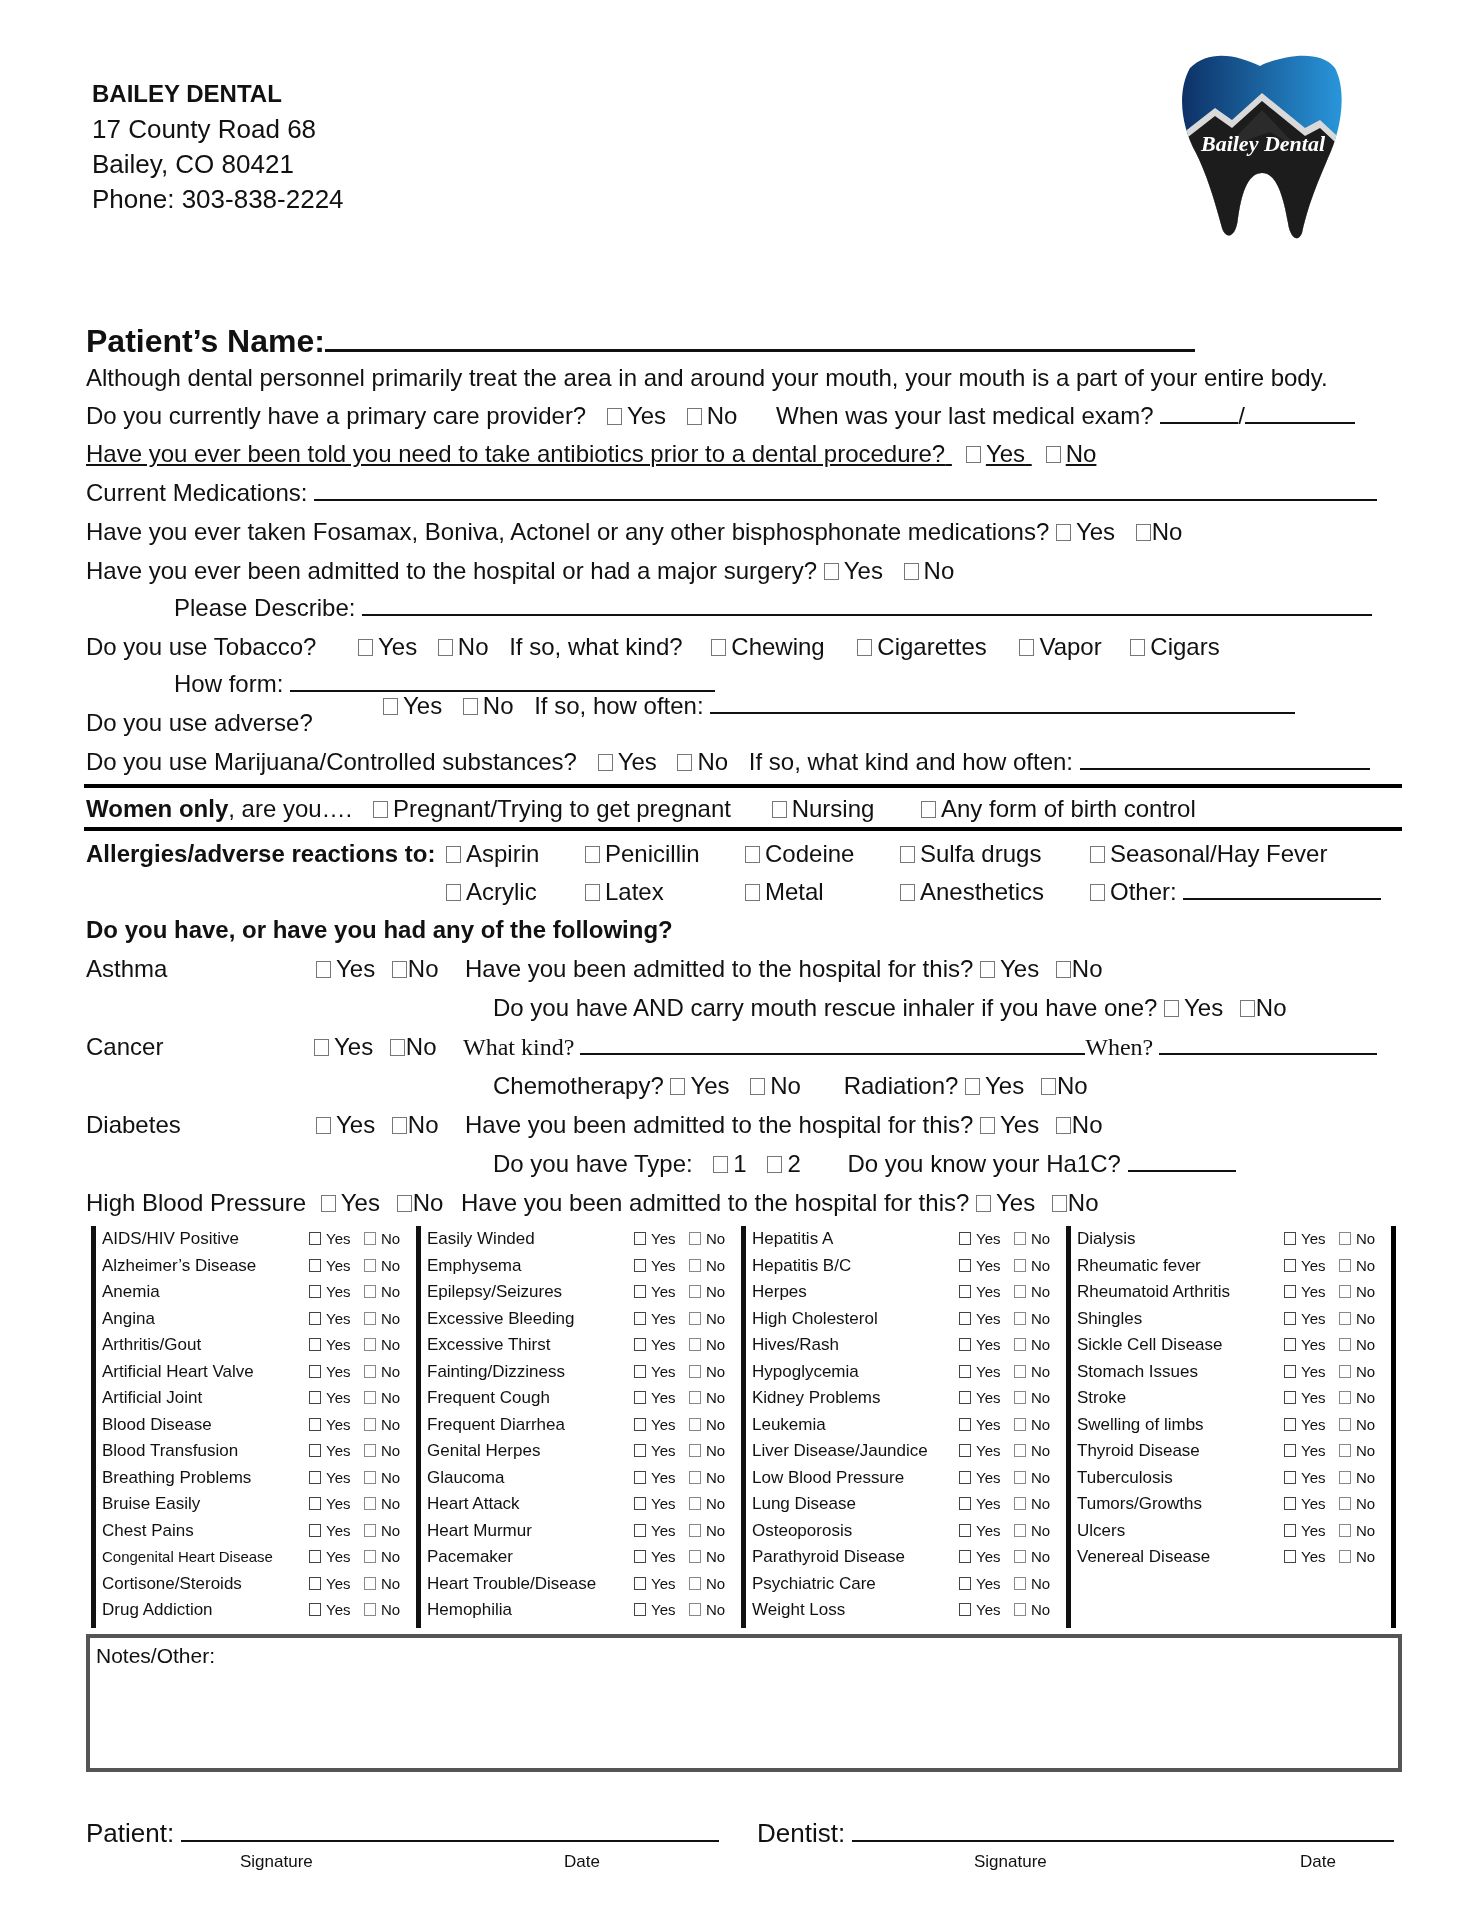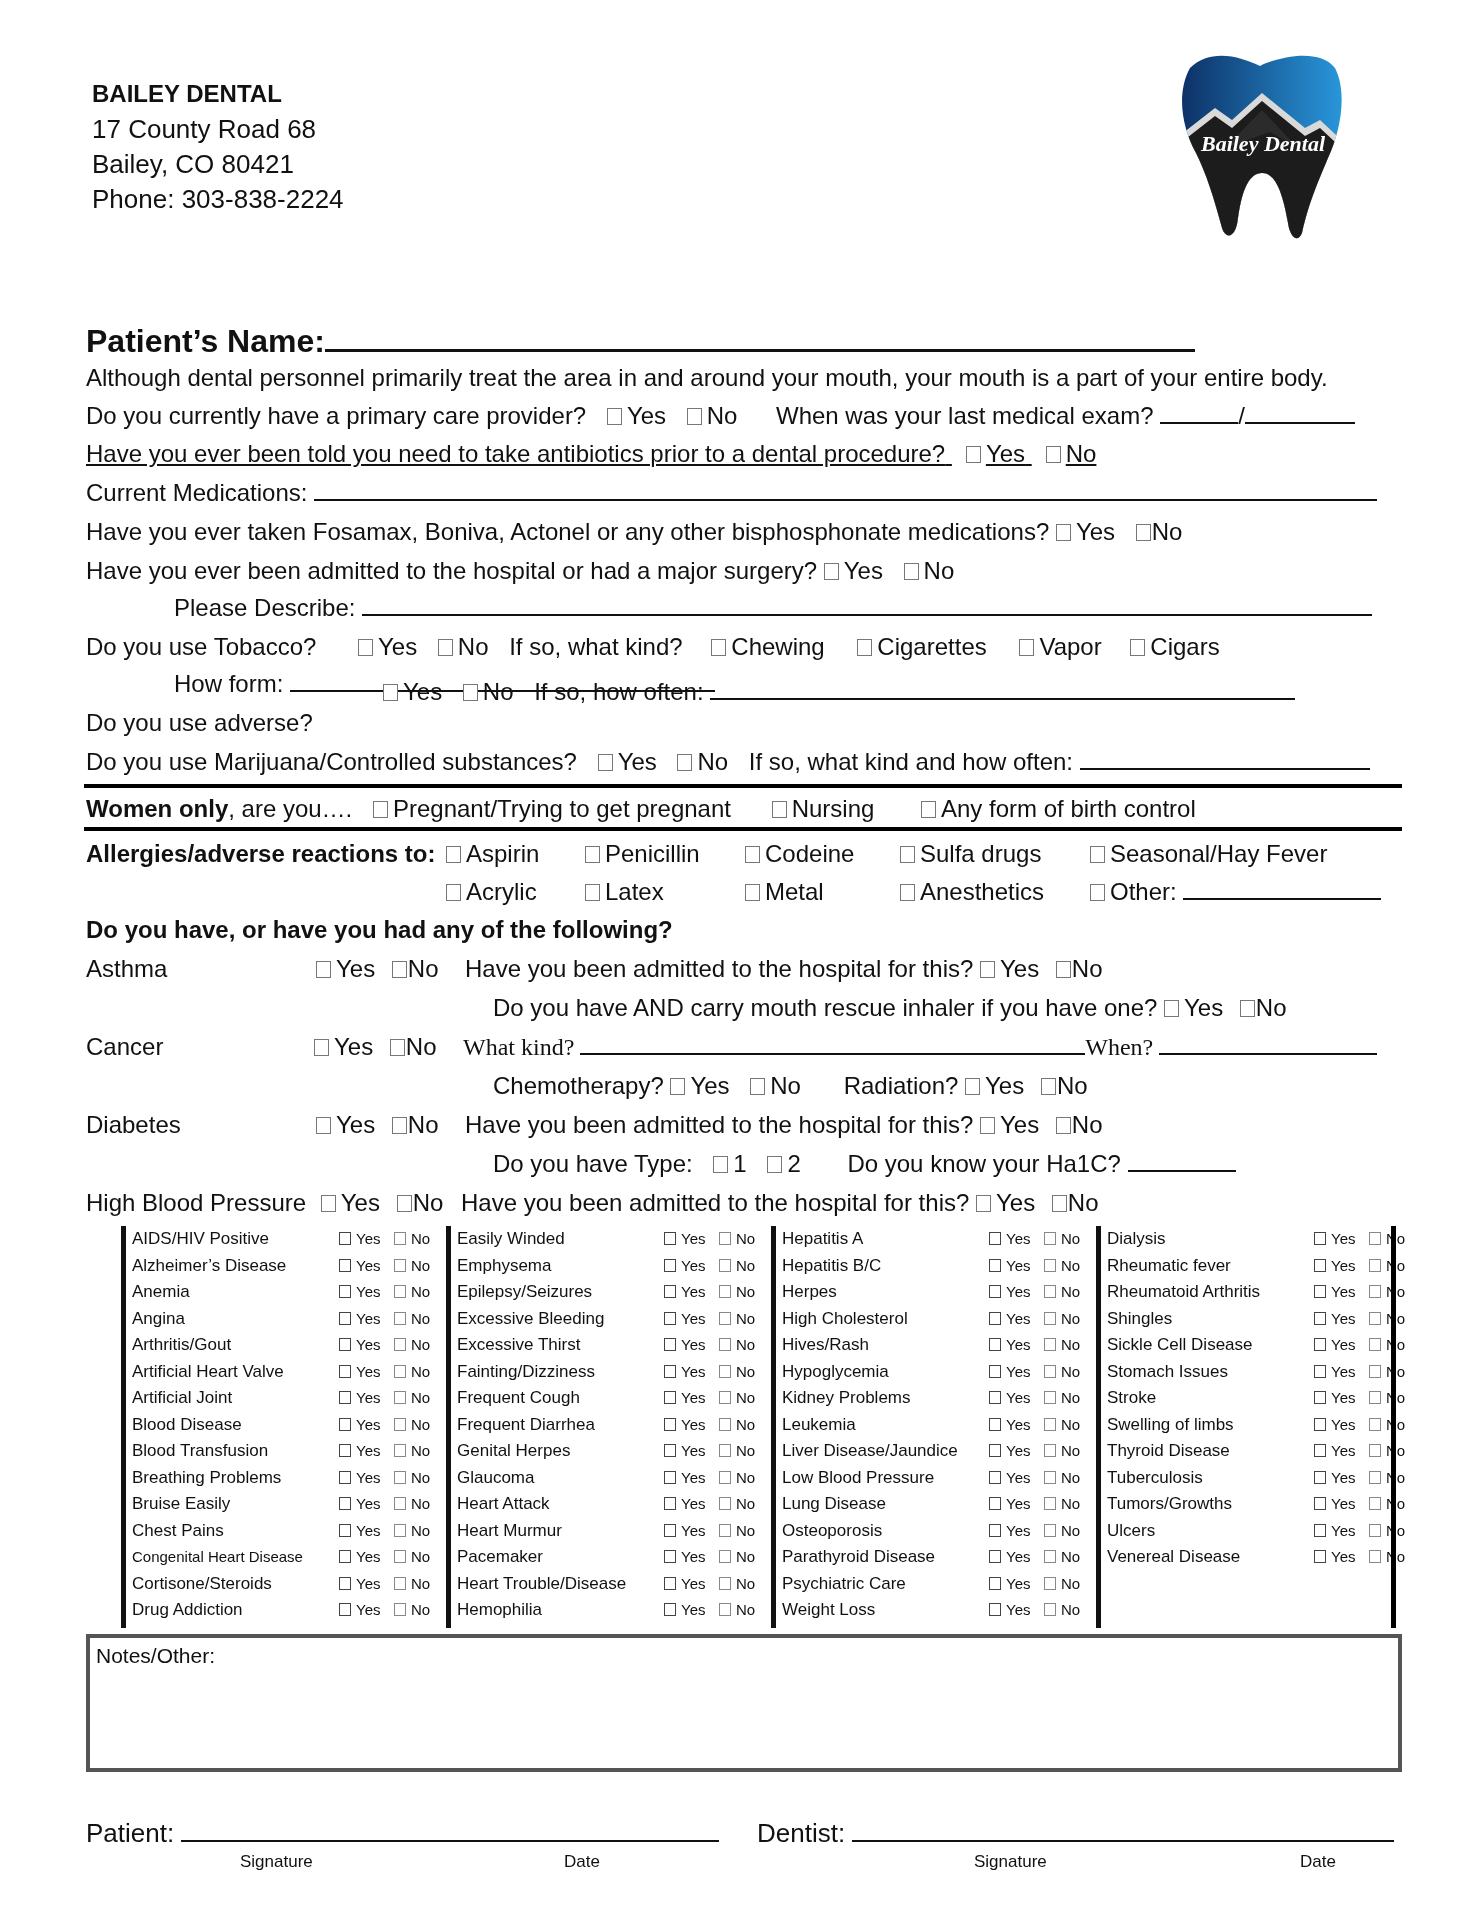--- a/index.html
+++ b/index.html
@@ -8,21 +8,21 @@
   .abs { position: absolute; white-space: nowrap; }
   .t24 { font-size: 24px; line-height: 28px; }
   .t26 { font-size: 26px; line-height: 30px; }
   .bold { font-weight: bold; }
   .cb { display: inline-block; width: 15px; height: 17px; border: 1px solid #777; vertical-align: -1px; margin-right: 5px; background: #fff; }
   .cbs { display: inline-block; width: 12px; height: 13px; border: 1px solid #444; vertical-align: -1px; margin-right: 5px; }
   .line { display: inline-block; border-bottom: 2px solid #111; height: 22px; vertical-align: baseline; }
   .hr { position: absolute; background: #000; }
   .opt { margin-left: 14px; }
   .sm { font-size: 17px; line-height: 26.5px; }
-  .col { position: absolute; top: 1226px; height: 402px; border-left: 5px solid #111; margin-left: 30px; }
+  .col { position: absolute; top: 1226px; height: 402px; border-left: 5px solid #111; }
   .row { position: relative; height: 26.5px; }
   .row .lbl { position: absolute; left: 6px; top: 0; }
   .row .y { position: absolute; top: 0; }
   .notes { position: absolute; left: 86px; top: 1634px; width: 1316px; height: 138px; border: 4px solid #555; }
 </style>
 </head>
 <body>
 
 <div class="abs bold t24" style="left:92px;top:80px;">BAILEY DENTAL</div>
 <div class="abs t26" style="left:92px;top:114px;">17 County Road 68</div>
@@ -102,21 +102,21 @@
   <span class="opt" style="margin-left:26px"><span class="cb"></span><span>Cigarettes</span></span>
   <span class="opt" style="margin-left:26px"><span class="cb"></span><span>Vapor</span></span>
   <span class="opt" style="margin-left:22px"><span class="cb"></span><span>Cigars</span></span>
 </div>
 <div class="abs t24" style="left:174px;top:670px;">
   <span>How form:</span>
   <span class="line" style="width:425px;"></span>
 </div>
 
 <div class="abs t24" style="left:86px;top:709px;">Do you use adverse?</div>
-<div class="abs t24" style="left:358px;top:678px;padding-left:25px;">
+<div class="abs t24" style="left:358px;top:692px;padding-left:25px;">
   <span><span class="cb"></span><span>Yes</span></span>
   <span class="opt"><span class="cb"></span><span>No</span></span>
   <span class="opt">If so, how often:</span>
   <span class="line" style="width:585px;"></span>
 </div>
 
 <div class="abs t24" style="left:86px;top:748px;">
   <span>Do you use Marijuana/Controlled substances?</span>
   <span class="opt"><span class="cb"></span><span>Yes</span></span>
   <span class="opt"><span class="cb"></span><span>No</span></span>

